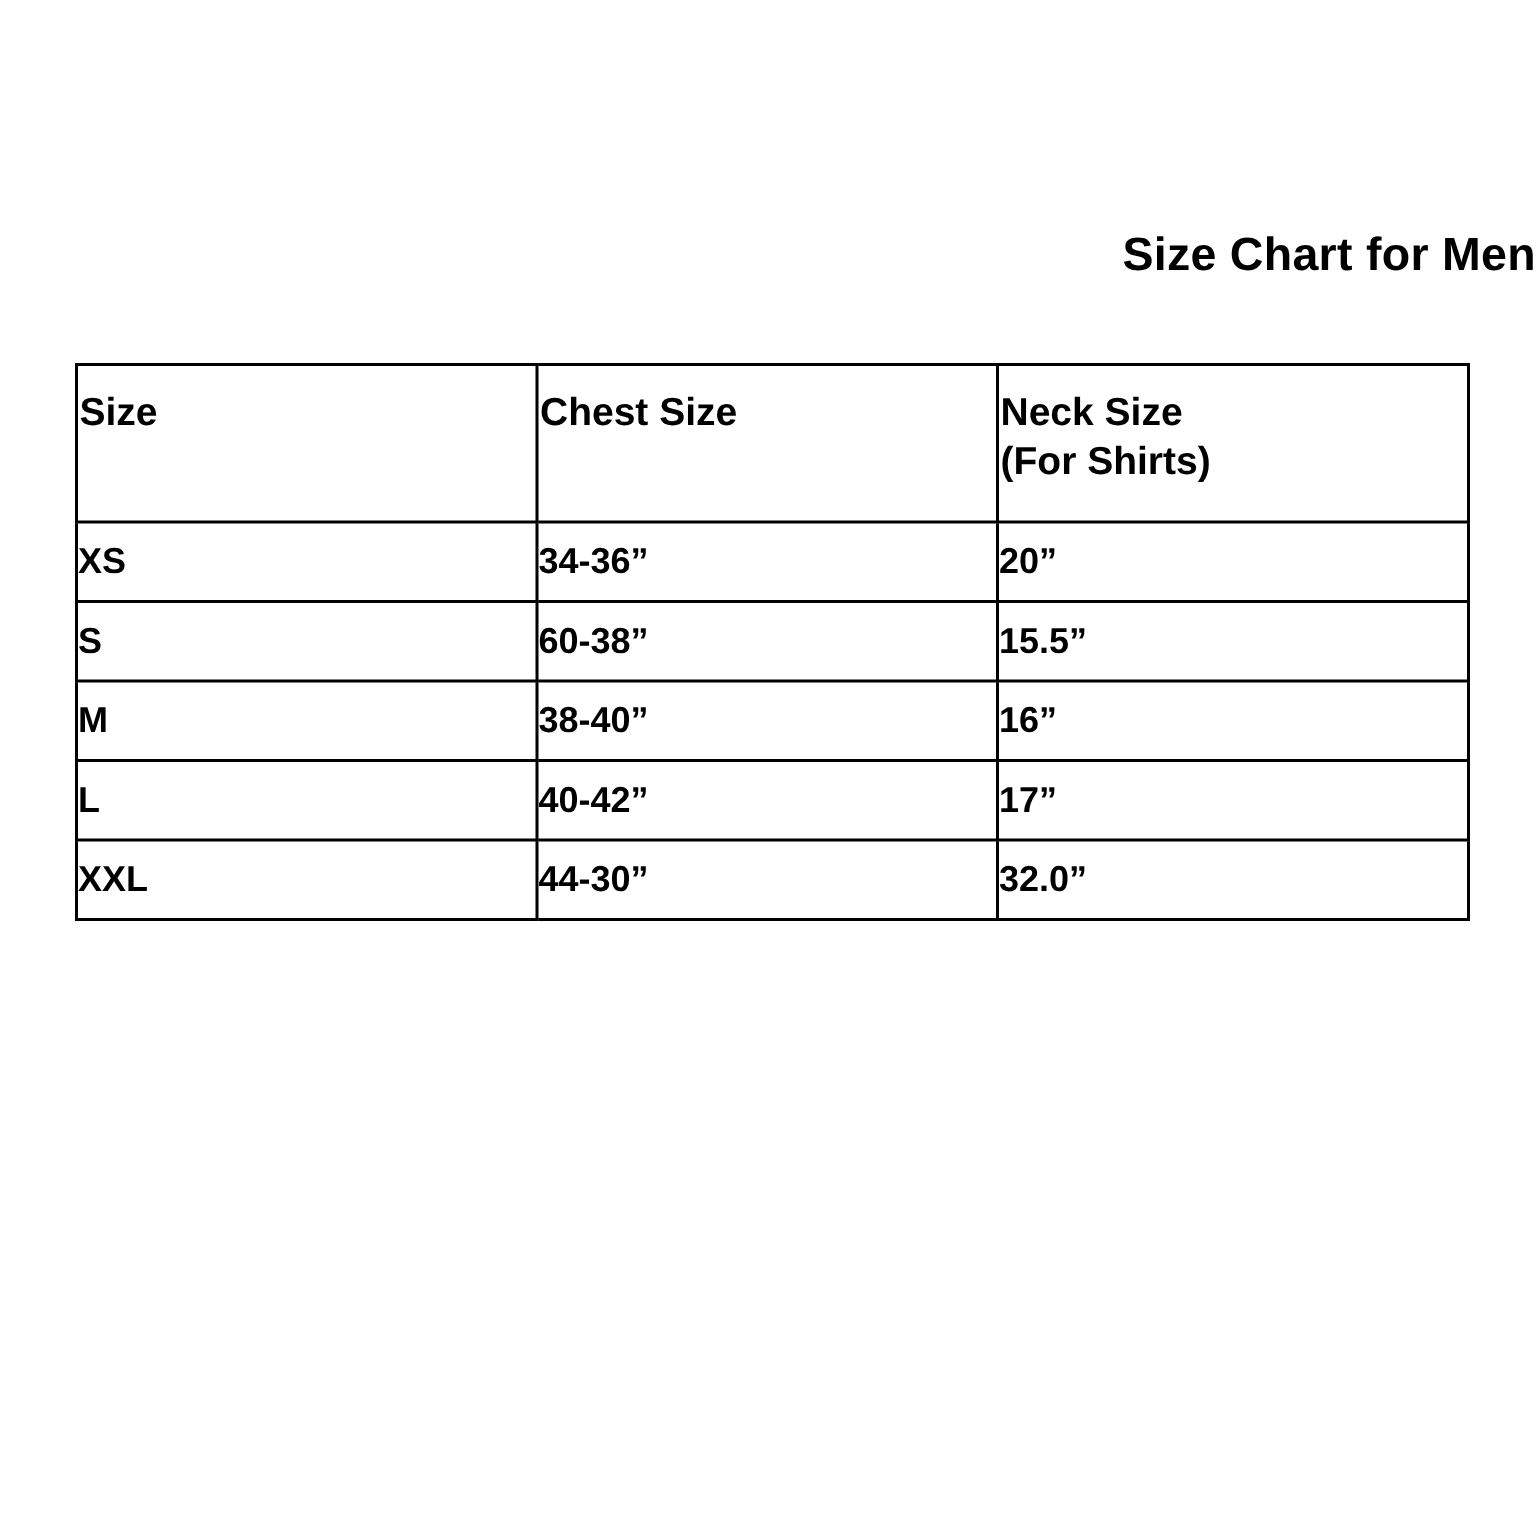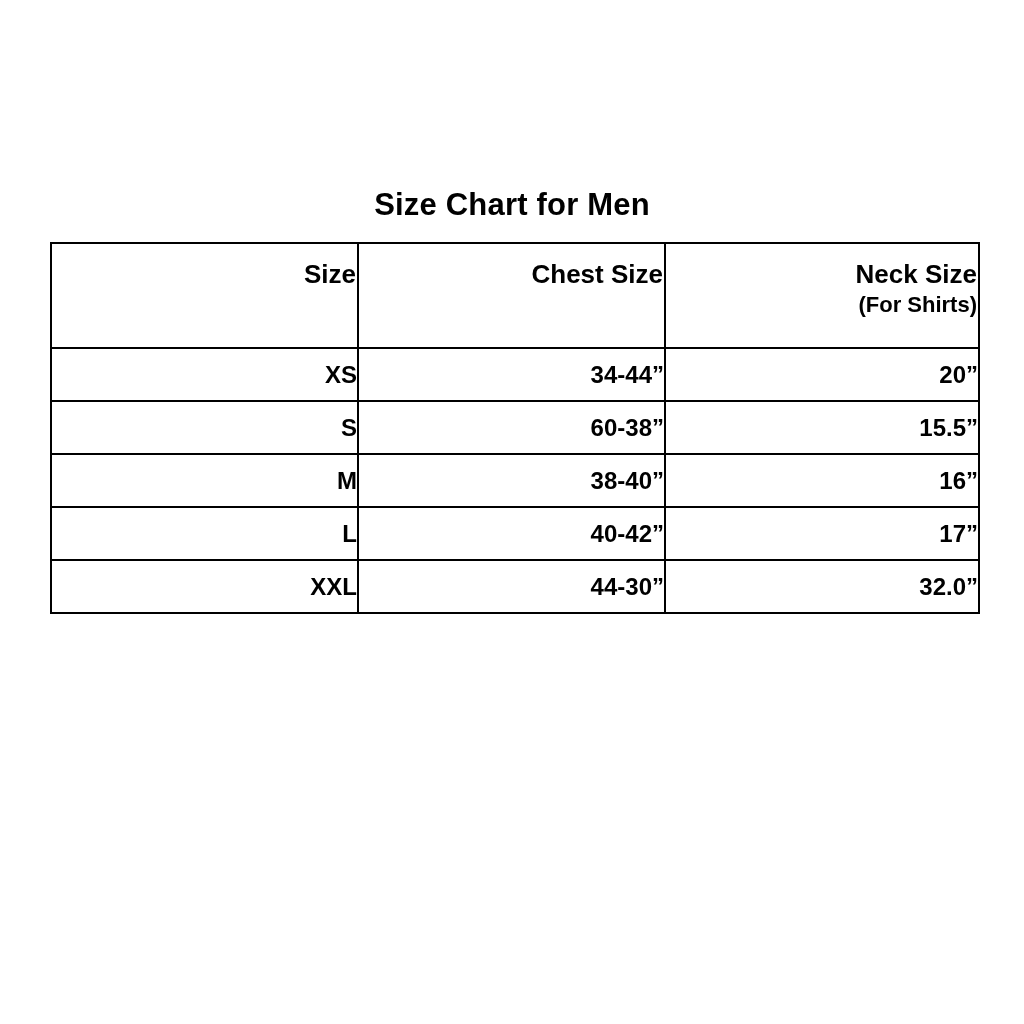--- a/index.html
+++ b/index.html
@@ -10,40 +10,40 @@
     width: 1024px;
     height: 1024px;
     background: #ffffff;
     font-family: "Liberation Sans", "DejaVu Sans", sans-serif;
     color: #000000;
     position: relative;
     overflow: hidden;
   }
   .page-title {
     position: absolute;
-    top: 187px;
+    top: 152px;
     left: 0;
     width: 100%;
-    text-align: center;
+    text-align: right;
     font-size: 31px;
     font-weight: bold;
     letter-spacing: 0.2px;
   }
   table.size-chart {
     position: absolute;
     left: 50px;
     top: 242px;
     width: 928px;
     border-collapse: collapse;
     table-layout: fixed;
   }
   table.size-chart th,
   table.size-chart td {
     border: 2px solid #000000;
-    text-align: right;
+    text-align: left;
     font-weight: bold;
     background: #ffffff;
   }
   table.size-chart th {
     height: 88px;
     font-size: 26px;
     vertical-align: top;
     padding-top: 14px;
     line-height: 1.25;
   }
@@ -51,21 +51,21 @@
     height: 51px;
     font-size: 24px;
     vertical-align: middle;
     padding: 0;
   }
   col.c1 { width: 307px; }
   col.c2 { width: 307px; }
   col.c3 { width: 314px; }
   .sublabel {
     display: block;
-    font-size: 22px;
+    font-size: 26px;
     font-weight: bold;
   }
 </style>
 </head>
 <body>
 
 <div class="page-title">Size Chart for Men</div>
 
 <table class="size-chart">
   <colgroup>
@@ -83,21 +83,21 @@
       </th>
       <th>
         <span>Neck Size</span>
         <span class="sublabel">(For Shirts)</span>
       </th>
     </tr>
   </thead>
   <tbody>
       <tr>
         <td>XS</td>
-        <td>34-44”</td>
+        <td>34-36”</td>
         <td>20”</td>
       </tr>
       <tr>
         <td>S</td>
         <td>60-38”</td>
         <td>15.5”</td>
       </tr>
       <tr>
         <td>M</td>
         <td>38-40”</td>

